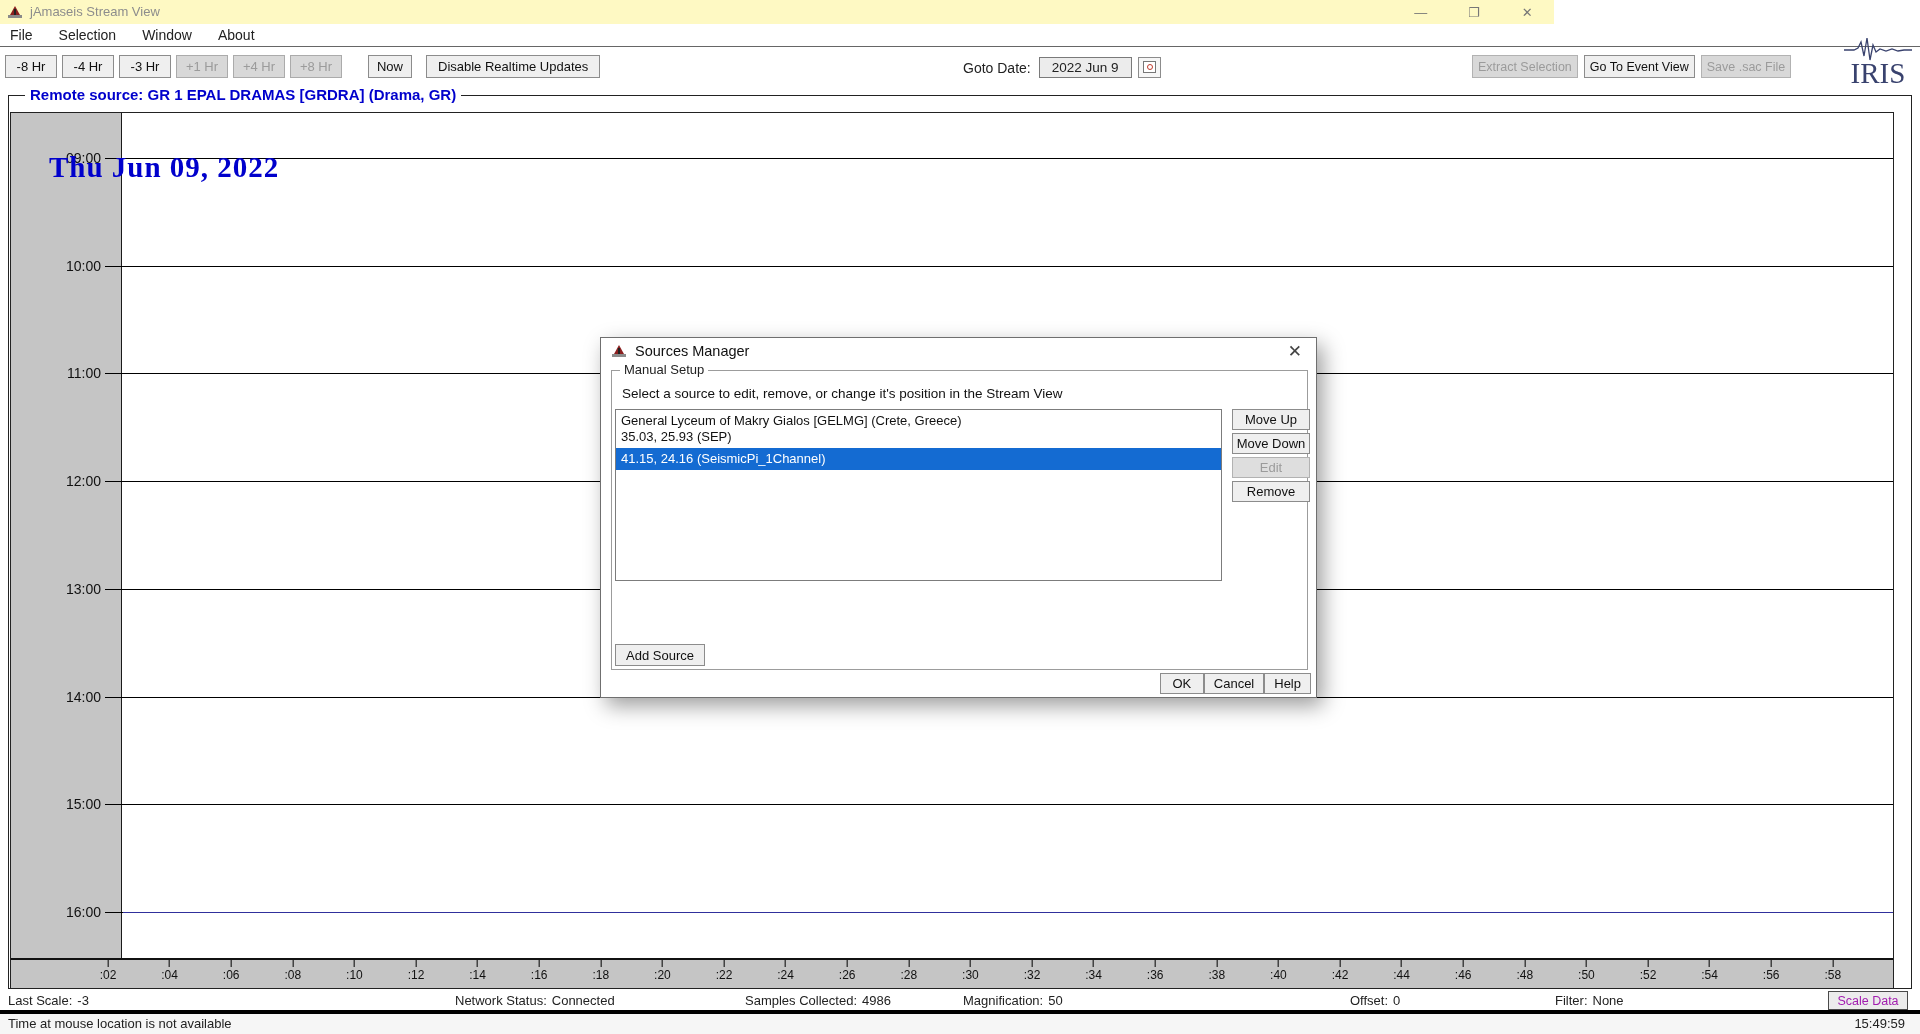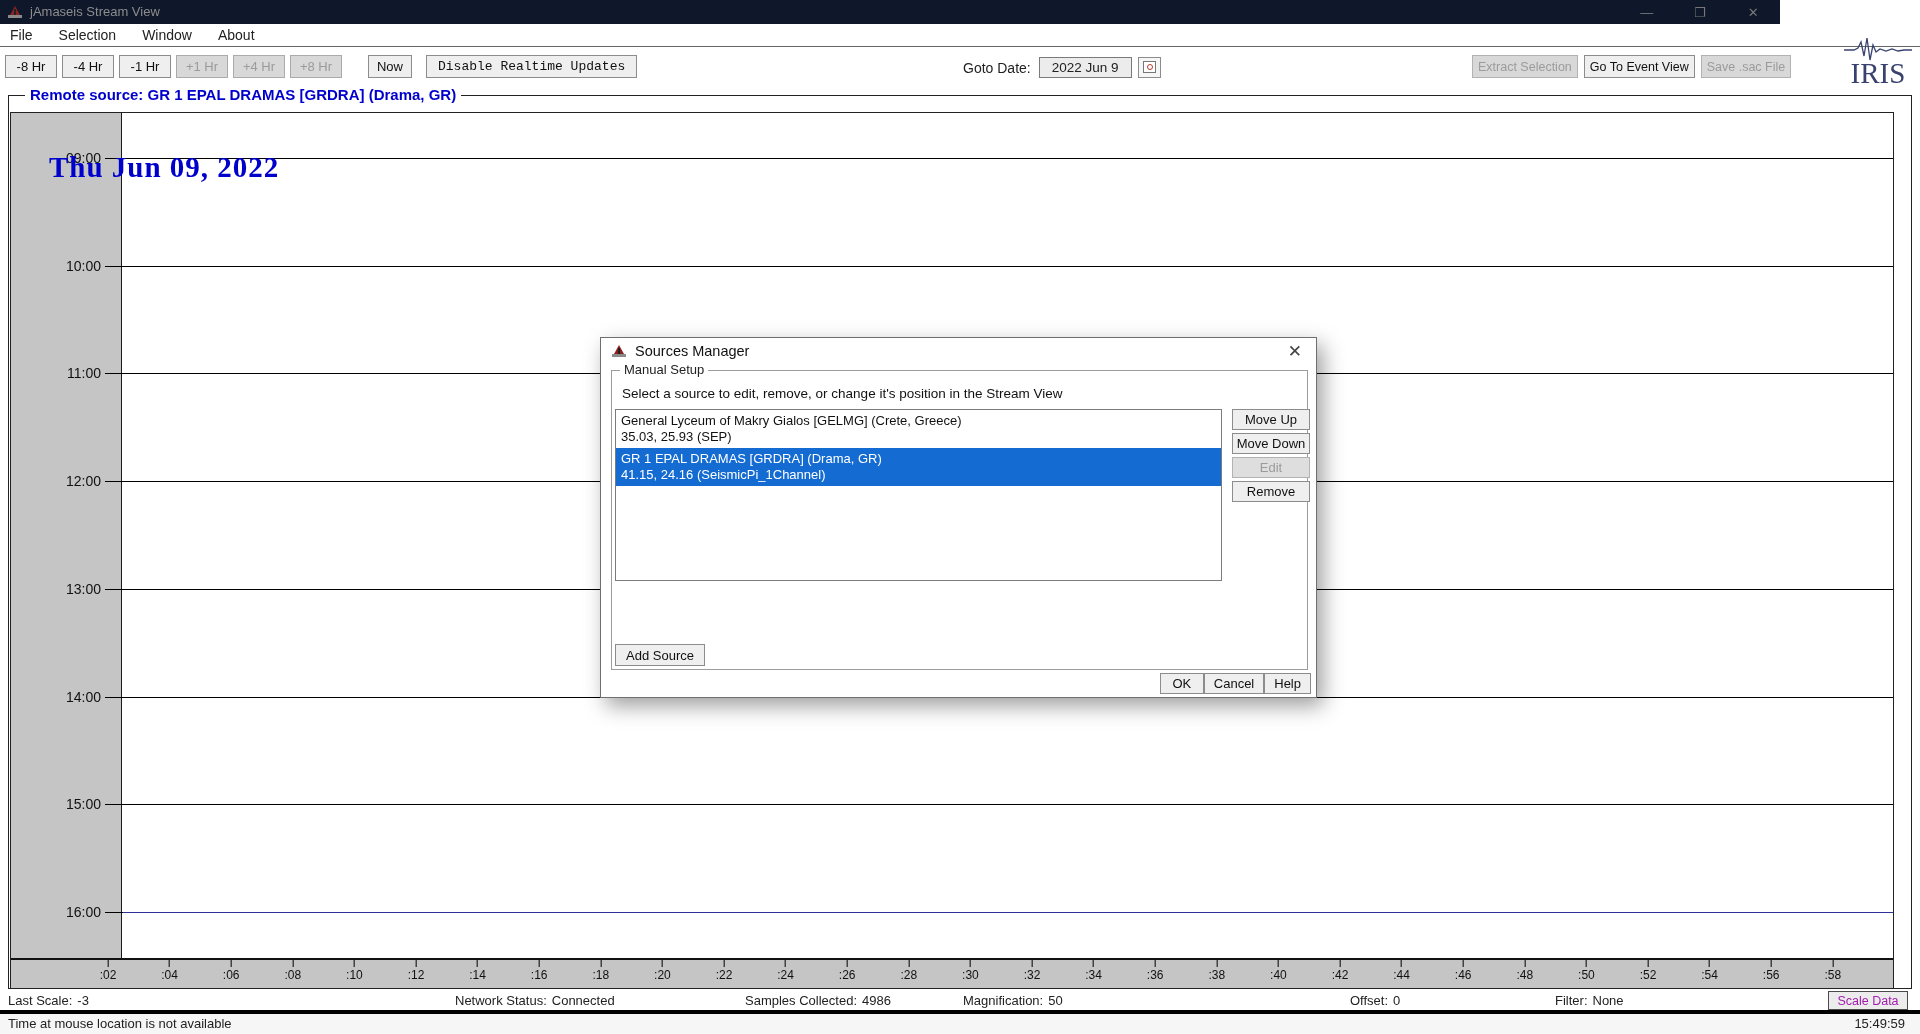--- a/index.html
+++ b/index.html
@@ -1,35 +1,35 @@
 <!DOCTYPE html>
 <html><head>
 <meta charset="utf-8">
 <style>
   * { margin:0; padding:0; box-sizing:border-box; }
   html,body { width:1920px; height:1034px; background:#fff; font-family:"Liberation Sans", sans-serif; color:#1a1a1a; overflow:hidden; }
 
   
-  #titlebar { position:absolute; left:0; top:0; width:1780px; height:24px; background:#0f172a; }
+  #titlebar { position:absolute; left:0; top:0; width:1554px; height:24px; background:#fef9c3; }
   #app-icon { position:absolute; left:7px; top:4px; width:16px; height:16px; }
   #title-text { position:absolute; left:30px; top:4px; font-size:13px; color:#8d8d8d; }
   #win-controls { position:absolute; right:0; top:0; width:160px; height:26px; display:flex; }
   .winbtn { flex:1; text-align:center; line-height:26px; font-size:13px; color:#777; cursor:default; }
 
   
   #menubar { position:absolute; left:0; top:24px; width:1920px; height:23px; background:#fff; border-bottom:1px solid #666; display:flex; gap:26px; padding-left:10px; align-items:center; }
   .menu-item { font-size:14px; color:#222; }
 
   
   #toolbar { position:absolute; left:0; top:48px; width:1920px; height:40px; background:#fff; }
   #time-buttons { position:absolute; left:5px; top:7px; display:flex; gap:5px; }
   .tbtn { height:23px; background:#efefef; border:1px solid #8c8c8c; font-size:13px; font-family:inherit; color:#111; text-align:center; padding:0 6px; }
   .tbtn:nth-of-type(-n+6) { width:52px; }
   .tbtn:nth-of-type(7) { width:44px; margin-left:21px; }
-  .tbtn:nth-of-type(8) { margin-left:9px; padding:0 11px;font-family:Liberation Mono, monospace; }
+  .tbtn:nth-of-type(8) { margin-left:9px; padding:0 11px; }
   .tbtn.disabled { background:#d8d8d8; color:#9b9b9b; border-color:#ababab; }
   #goto-group { position:absolute; left:963px; top:9px; display:flex; align-items:center; }
   #goto-label { font-size:14px; color:#222; }
   #goto-field { margin-left:8px; width:93px; height:21px; background:#ececec; border:1px solid #7a7a7a; font-size:13.5px; text-align:center; line-height:19px; color:#222; }
   #cal-btn { margin-left:6px; width:23px; height:21px; background:#f6f6f6; border:1px solid #8c8c8c; position:relative; }
   #cal-btn .cal-ico { position:absolute; left:4px; top:3px; width:13px; height:12px; border:1px solid #777; background:#fff; }
   #cal-btn .cal-ico::after { content:""; position:absolute; right:2px; bottom:2px; width:4px; height:4px; border-radius:50%; border:1px solid #c0392b; }
   #right-buttons { position:absolute; left:1472px; top:7px; display:flex; gap:6px; }
   .rbtn { height:23px; min-width:86px; background:#efefef; border:1px solid #8c8c8c; font-size:12.5px; font-family:inherit; color:#111; padding:0 5px; }
   .rbtn.disabled { background:#d8d8d8; color:#9b9b9b; border-color:#b2b2b2; }
@@ -108,21 +108,21 @@
     <span class="menu-item">Selection</span>
     <span class="menu-item">Window</span>
     <span class="menu-item">About</span>
   </div>
 
 <div id="toolbar">
   <div id="time-buttons">
 
   <button class="tbtn">-8 Hr</button>
       <button class="tbtn">-4 Hr</button>
-      <button class="tbtn">-1 Hr</button>
+      <button class="tbtn">-3 Hr</button>
       <button class="tbtn disabled">+1 Hr</button>
       <button class="tbtn disabled">+4 Hr</button>
       <button class="tbtn disabled">+8 Hr</button>
       <button class="tbtn">Now</button>
       <button class="tbtn">Disable Realtime Updates</button>
     </div>
   <div id="goto-group">
     <span id="goto-label">Goto Date:</span>
     <div id="goto-field">2022 Jun 9</div>
     <div id="cal-btn">
@@ -341,21 +341,20 @@
   <div id="dlg-fieldset">
     <span id="dlg-legend">Manual Setup</span>
     <div id="dlg-instruction">Select a source to edit, remove, or change it's position in the Stream View</div>
     <div id="src-list">
 
     <div class="src-item">
           <div class="l1">General Lyceum of Makry Gialos [GELMG] (Crete, Greece)</div>
           <div class="l2">35.03, 25.93 (SEP)</div>
         </div>
         <div class="src-item selected">
-          <div class="l1">GR 1 EPAL DRAMAS [GRDRA] (Drama, GR)</div>
           <div class="l2">41.15, 24.16 (SeismicPi_1Channel)</div>
         </div>
       </div>
     <div id="side-buttons">
 
     <button class="side-btn" style="top: 0px;">Move Up</button>
         <button class="side-btn" style="top: 24px;">Move Down</button>
         <button class="side-btn disabled" style="top: 48px;">Edit</button>
         <button class="side-btn" style="top: 72px;">Remove</button>
       </div>

